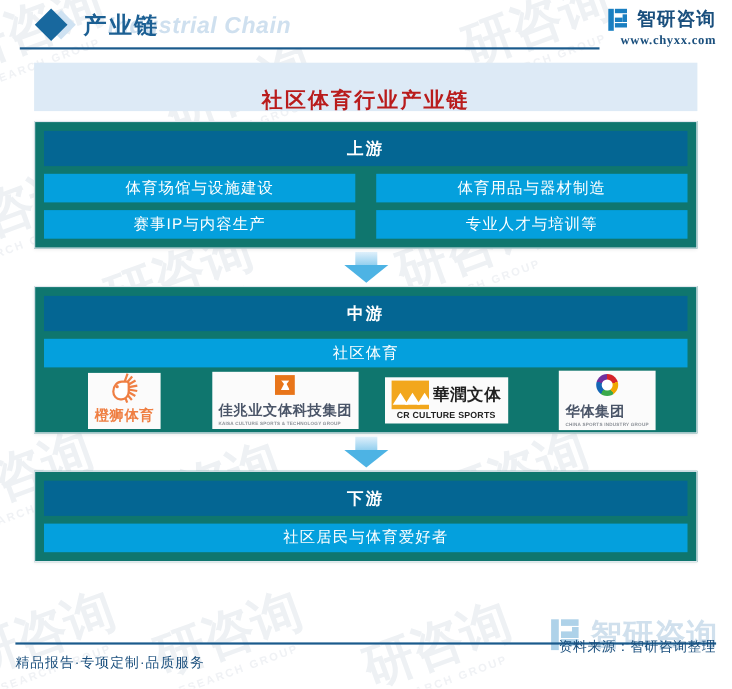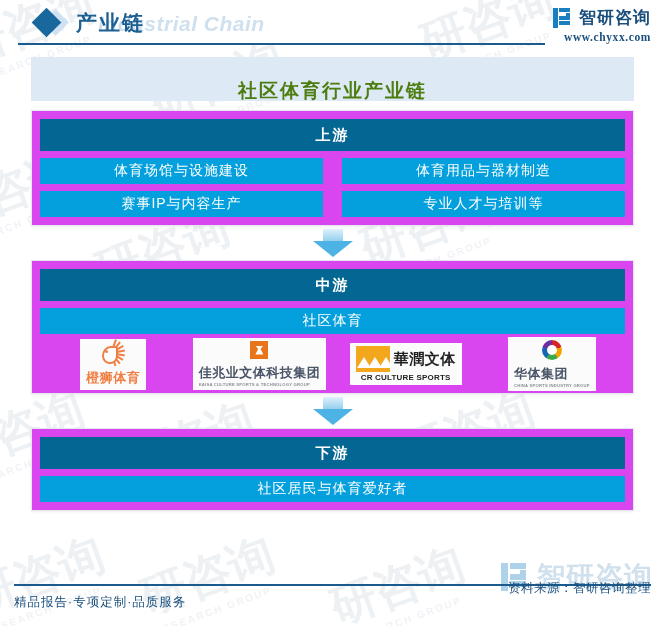--- a/index.html
+++ b/index.html
@@ -163,33 +163,33 @@
     margin: 7px 31px 0 31px;
     height: 44px;
     background: #ddeaf6;
     display: flex;
     align-items: center;
     justify-content: center;
   }
   .title-band span {
     font-size: 19px;
     font-weight: 700;
-    color: #4d7c0f;
+    color: #b91c1c;
     letter-spacing: 2px;
     margin-top: 24px;
   }
 
   
   .chain {
     position: relative;
     z-index: 2;
     margin: 0 31px;
   }
   .card {
-    background: #d946ef;
+    background: #0f766e;
     border: 1px solid #e2e8ee;
     box-shadow: 0 1px 3px rgba(0,0,0,0.07);
     padding: 8px;
     margin-top: 9px;
   }
   .bar-head {
     height: 32px;
     background: #046693;
     display: flex;
     align-items: center;

